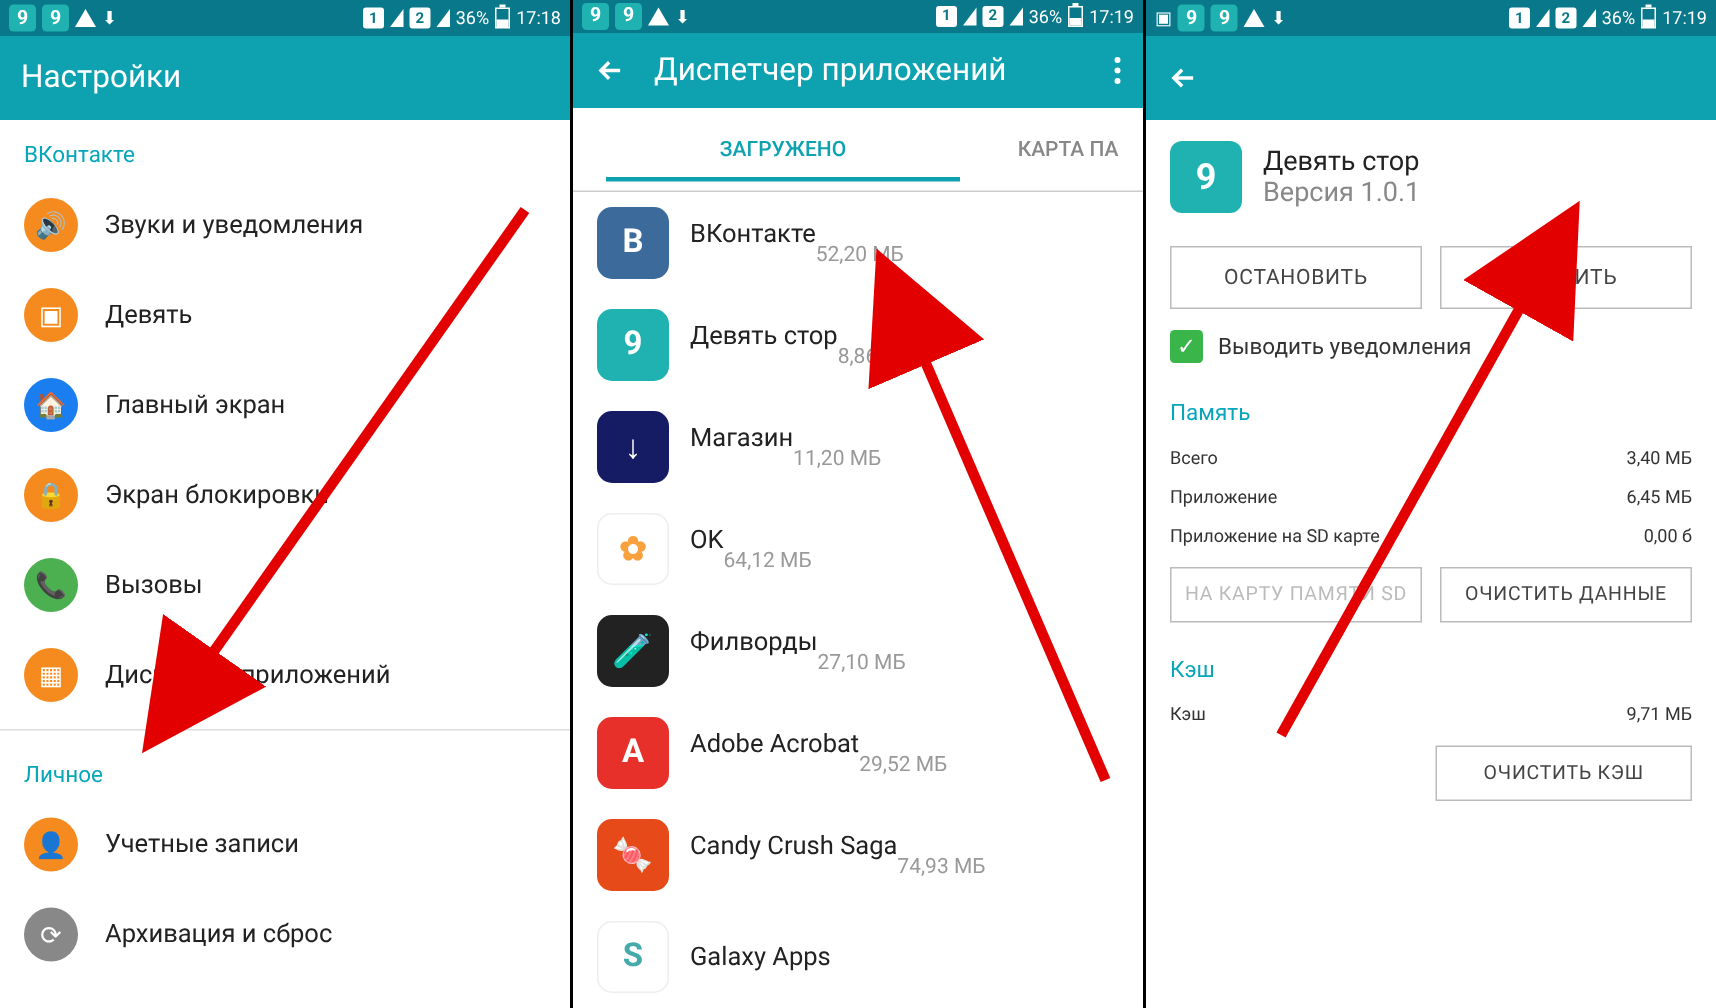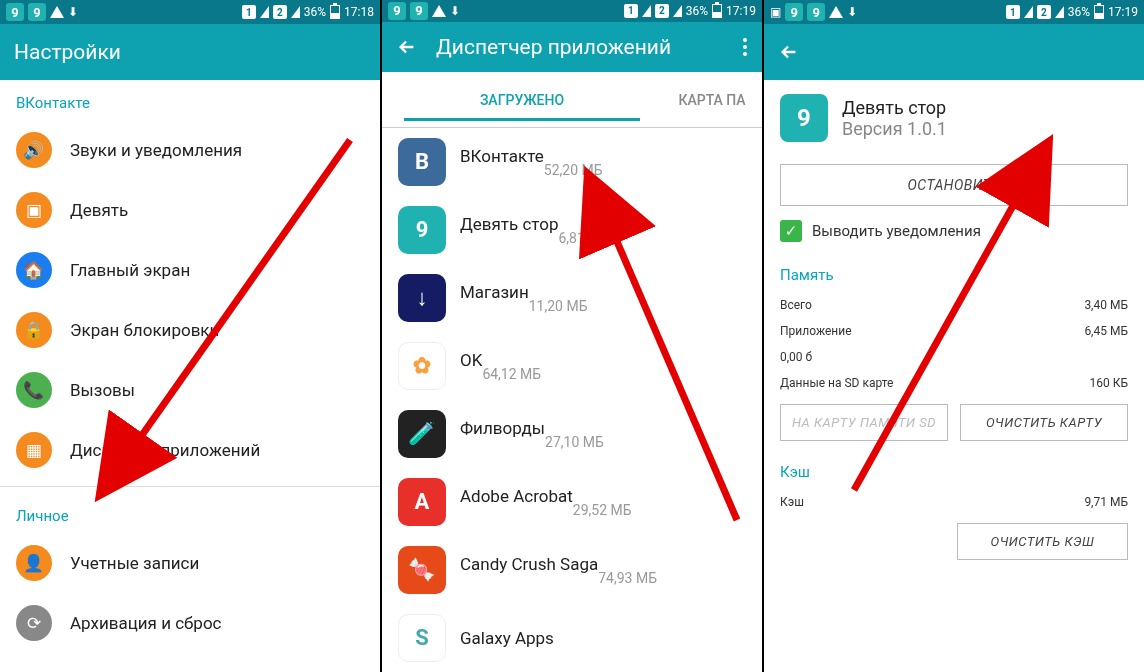--- a/index.html
+++ b/index.html
@@ -77,21 +77,21 @@
     width:48px;height:48px;border-radius:10px;display:flex;align-items:center;justify-content:center;color:#fff;font-weight:bold;font-size:22px;
   }
   .app-row .app-text { display:flex; flex-direction:row; }
   .app-row .app-name { font-size:17px; color:#222; }
   .app-row .app-size { font-size:14px; color:#999; margin-top:16px; }
 
   .info-header { display:flex; gap:14px; padding:14px 16px; align-items:center; }
   .info-header .app-icon { width:48px;height:48px;border-radius:8px;display:flex;align-items:center;justify-content:center; }
   .info-header .app-name { font-size:18px; color:#222; }
   .info-header .app-ver { font-size:18px; color:#888; }
-  .btn-row { display:flex; gap:12px; padding: 8px 16px; font-style: italic; }
+  .btn-row { display:flex; gap:12px; padding: 8px 16px; }
   .btn {
     flex:1; border:1px solid #bbb; background:#fff; padding:12px 4px; text-align:center;
     font-size:14px; color:#444; letter-spacing:0.5px;
   }
   .btn.small { font-size:13px; padding:10px 2px; }
   .btn.disabled { color:#bbb; }
   .check-row { display:flex; align-items:center; gap:10px; padding:6px 16px 10px; font-size:15px; color:#333;}
   .checkbox { width:22px;height:22px;background:#3ab54a;border-radius:3px;display:flex;align-items:center;justify-content:center;color:#fff;font-size:15px;}
   .kv { display:flex; padding: 6px 16px; font-size:12px; color:#333; }
   .kv .k { flex:1; }
@@ -240,21 +240,21 @@
     <span class="app-icon" style="background:#3b6a9b">B</span>
     <div class="app-text">
       <span class="app-name">ВКонтакте</span>
       <span class="app-size">52,20 МБ</span>
     </div>
   </div>
   <div class="app-row">
     <span class="app-icon" style="background:#1fb2b0">9</span>
     <div class="app-text">
       <span class="app-name">Девять стор</span>
-      <span class="app-size">6,81 МБ</span>
+      <span class="app-size">8,86 МБ</span>
     </div>
   </div>
   <div class="app-row">
     <span class="app-icon" style="background:#151c63">↓</span>
     <div class="app-text">
       <span class="app-name">Магазин</span>
       <span class="app-size">11,20 МБ</span>
     </div>
   </div>
   <div class="app-row">
@@ -342,46 +342,44 @@
   <div class="info-header">
     <span class="app-icon" style="background:#1fb2b0;color:#fff;font-size:24px;font-weight:bold">9</span>
     <div>
       <div class="app-name">Девять стор</div>
       <div class="app-ver">Версия 1.0.1</div>
     </div>
   </div>
 
   <div class="btn-row">
     <div class="btn">ОСТАНОВИТЬ</div>
+    <div class="btn">УДАЛИТЬ</div>
   </div>
   <div class="check-row">
     <span class="checkbox">✓</span>
     <span>Выводить уведомления</span>
   </div>
 
   <div class="section-header">Память</div>
   <div class="kv">
       <span class="k">Всего</span>
       <span class="v">3,40 МБ</span>
     </div>
   <div class="kv">
       <span class="k">Приложение</span>
       <span class="v">6,45 МБ</span>
     </div>
   <div class="kv">
+      <span class="k">Приложение на SD карте</span>
       <span class="v">0,00 б</span>
-    </div>
-  <div class="kv">
-      <span class="k">Данные на SD карте</span>
-      <span class="v">160 КБ</span>
     </div>
 
   <div class="btn-row">
     <div class="btn small disabled" style="white-space:pre-line">НА КАРТУ ПАМЯТИ SD</div>
-    <div class="btn small" style="white-space:pre-line">ОЧИСТИТЬ КАРТУ</div>
+    <div class="btn small" style="white-space:pre-line">ОЧИСТИТЬ ДАННЫЕ</div>
   </div>
 
   <div class="section-header">Кэш</div>
   <div class="kv">
       <span class="k">Кэш</span>
       <span class="v">9,71 МБ</span>
     </div>
   <div class="btn-row" style="justify-content:flex-start">
     <div style="flex:1"></div>
     <div class="btn small">ОЧИСТИТЬ КЭШ</div>

